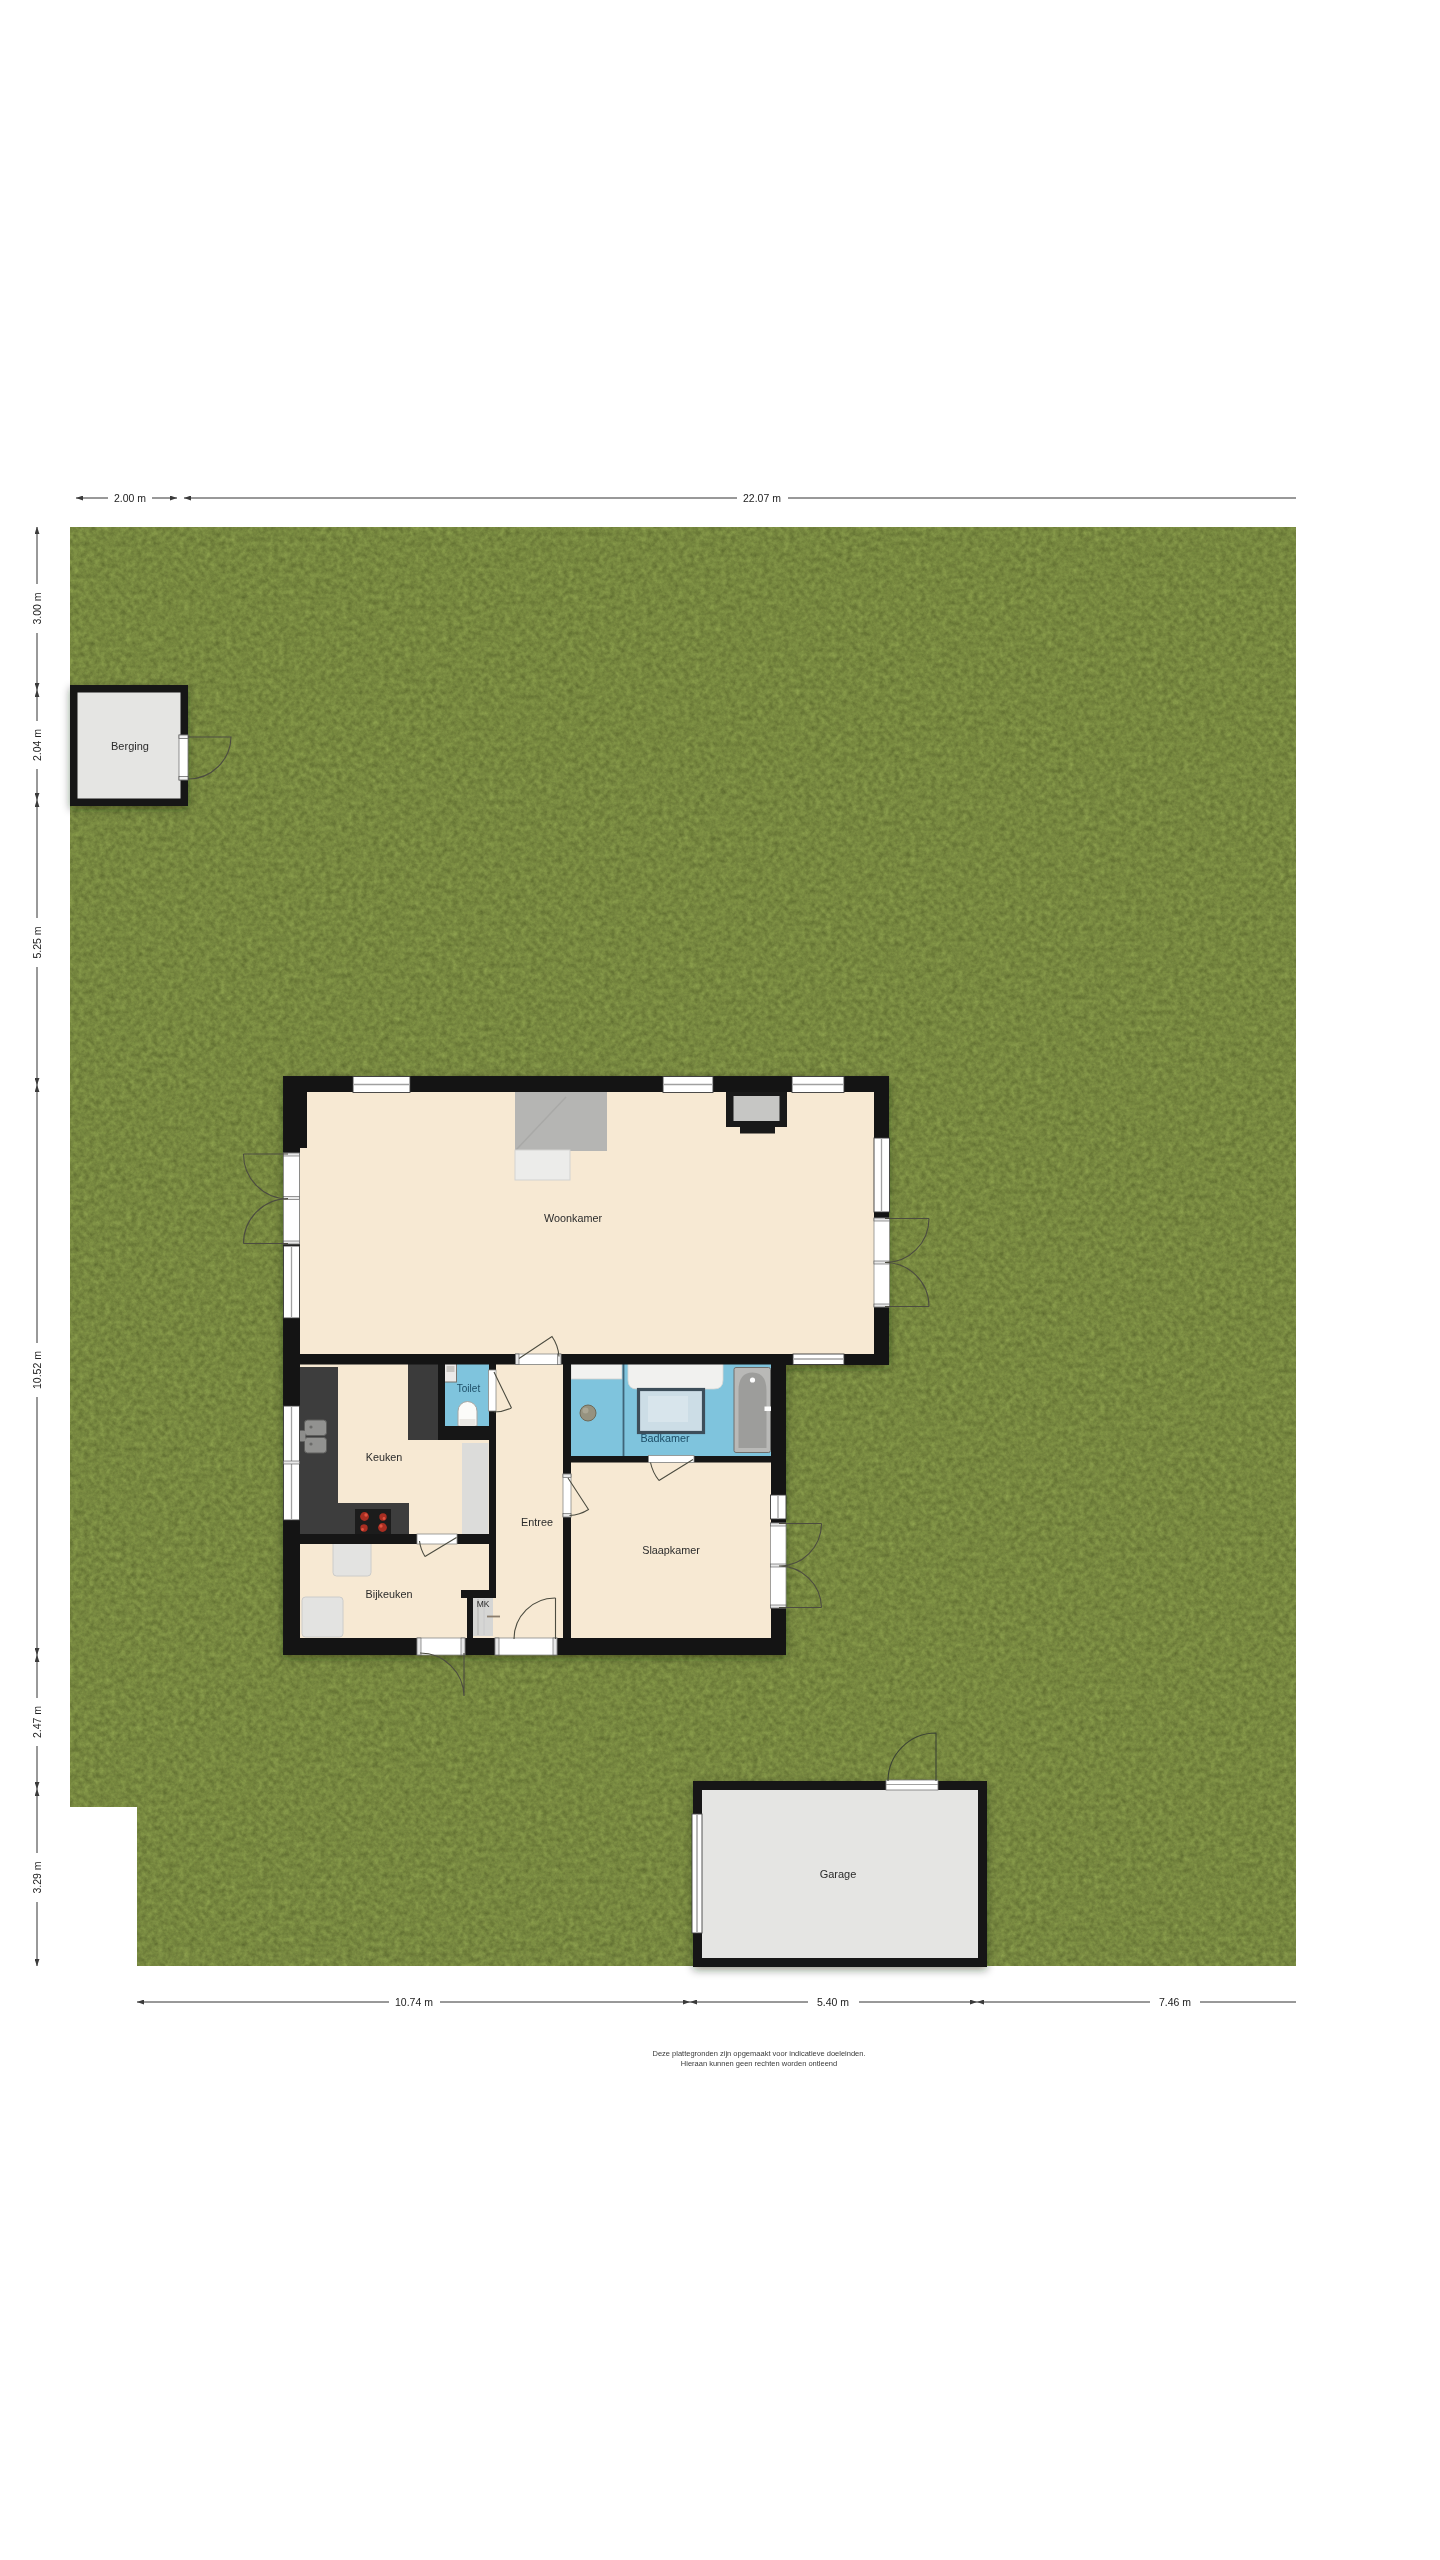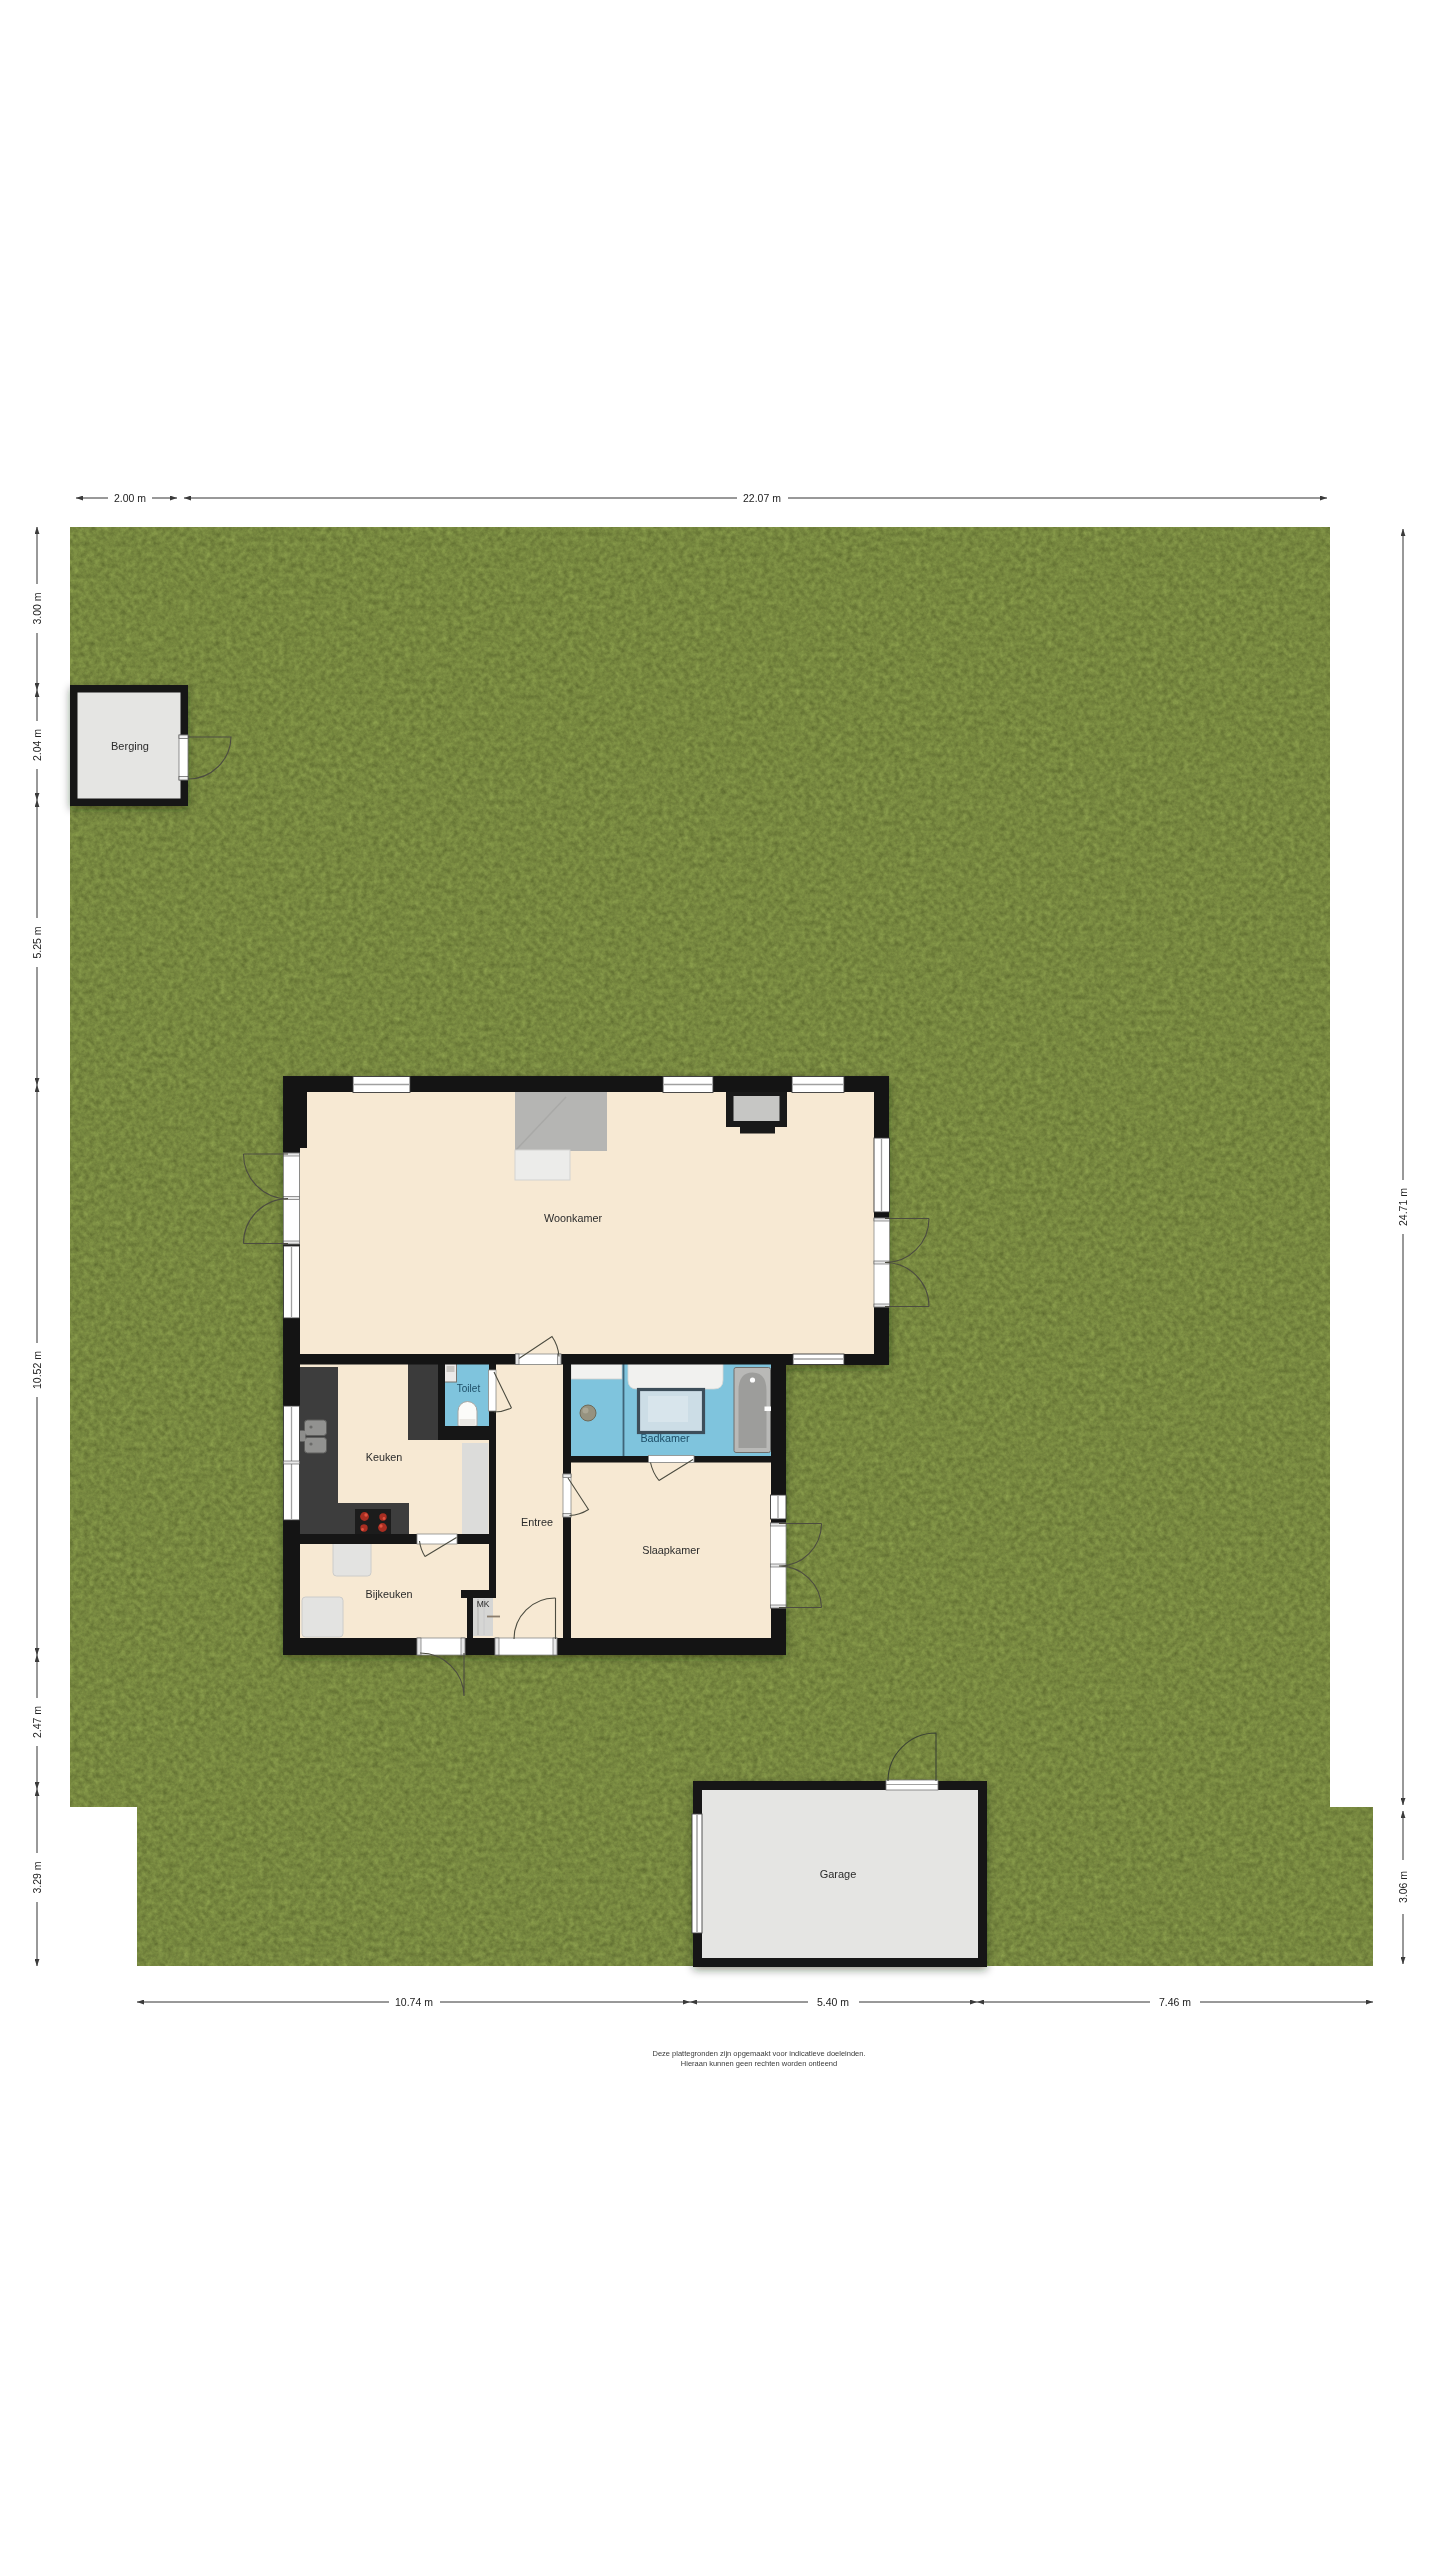--- a/index.html
+++ b/index.html
@@ -1,16 +1,16 @@
 <!DOCTYPE html>
 <html><head>
 <meta charset="utf-8">
 <style>
   html,body{margin:0;padding:0;background:#fff;}
-  .page{width:1440px;height:2560px;position:relative;background:#fff;overflow:hidden;transform:translateZ(0);}
+  .page{width:1296px;height:2560px;position:relative;background:#fff;overflow:hidden;transform:translateZ(0);}
   svg{display:block;opacity:0.999;}
   text{font-family:"Liberation Sans", sans-serif;-webkit-font-smoothing:antialiased;}
 </style>
 </head>
 <body>
 <div class="page">
 <svg width="1440" height="2560" viewBox="0 0 1440 2560" xmlns="http://www.w3.org/2000/svg">
 <defs>
   <filter id="grassTex" x="-5%" y="-5%" width="110%" height="110%" color-interpolation-filters="sRGB">
     <feTurbulence type="fractalNoise" baseFrequency="0.19" numOctaves="4" seed="7"></feTurbulence>

